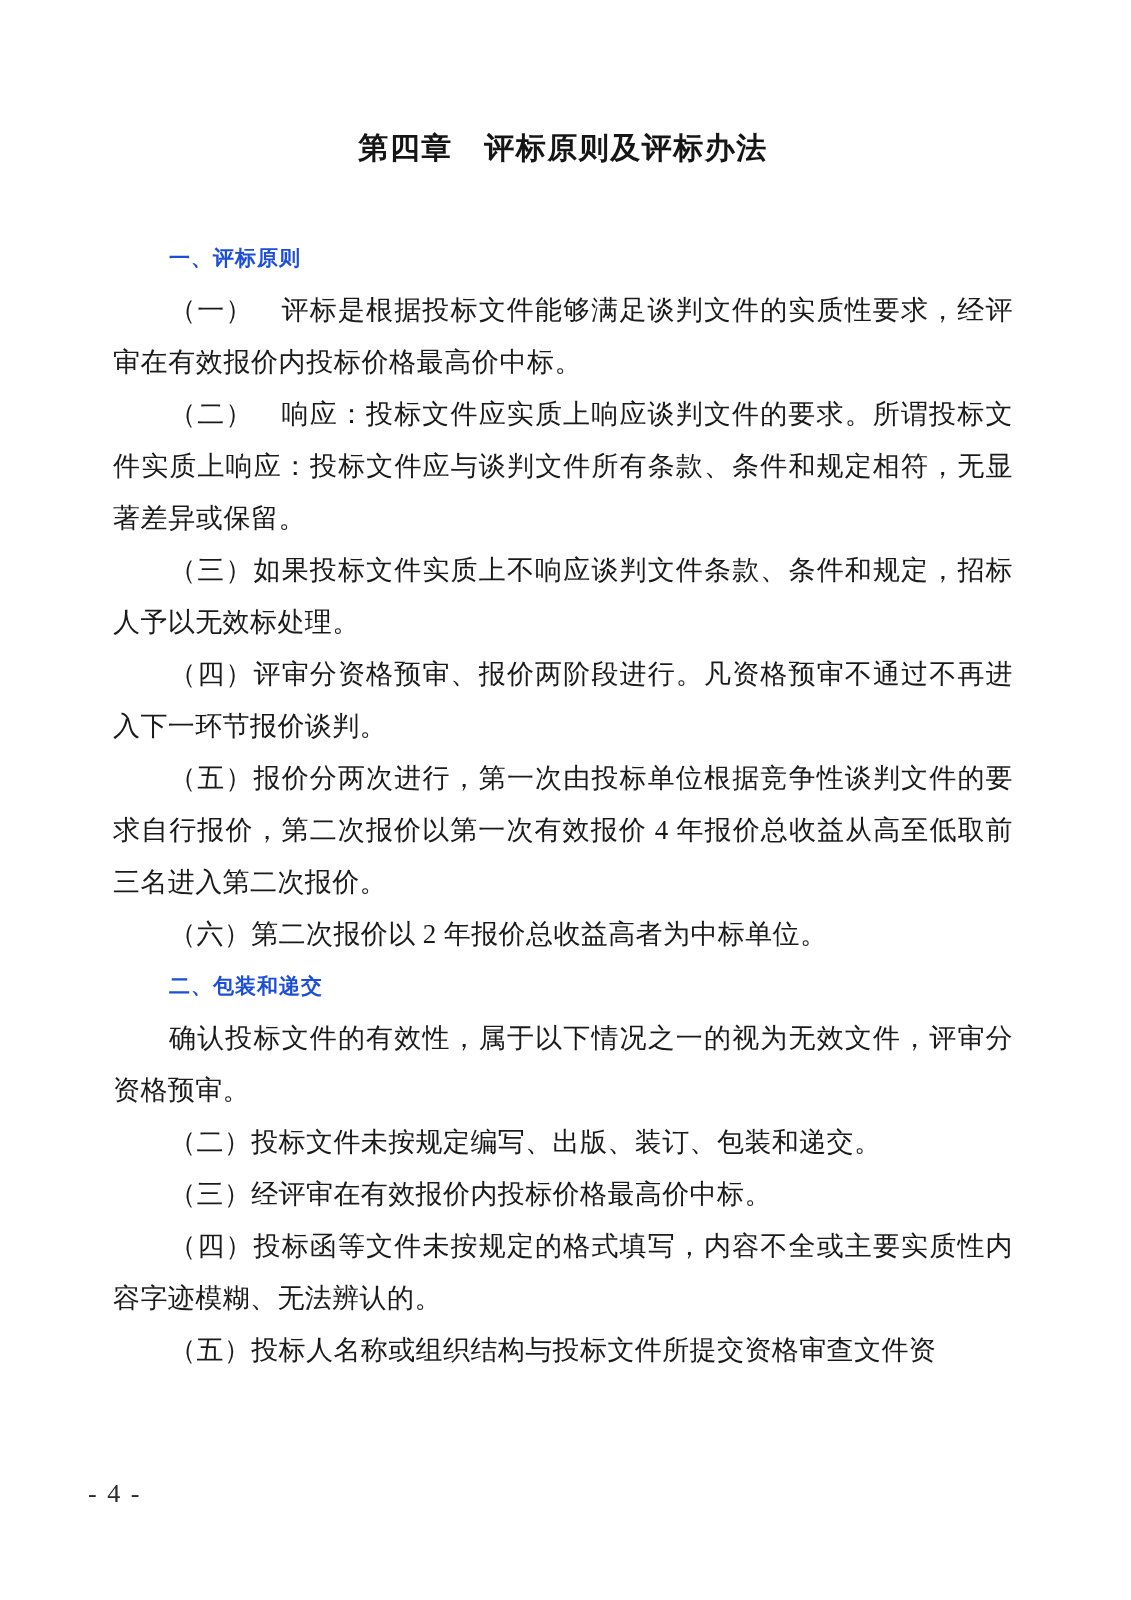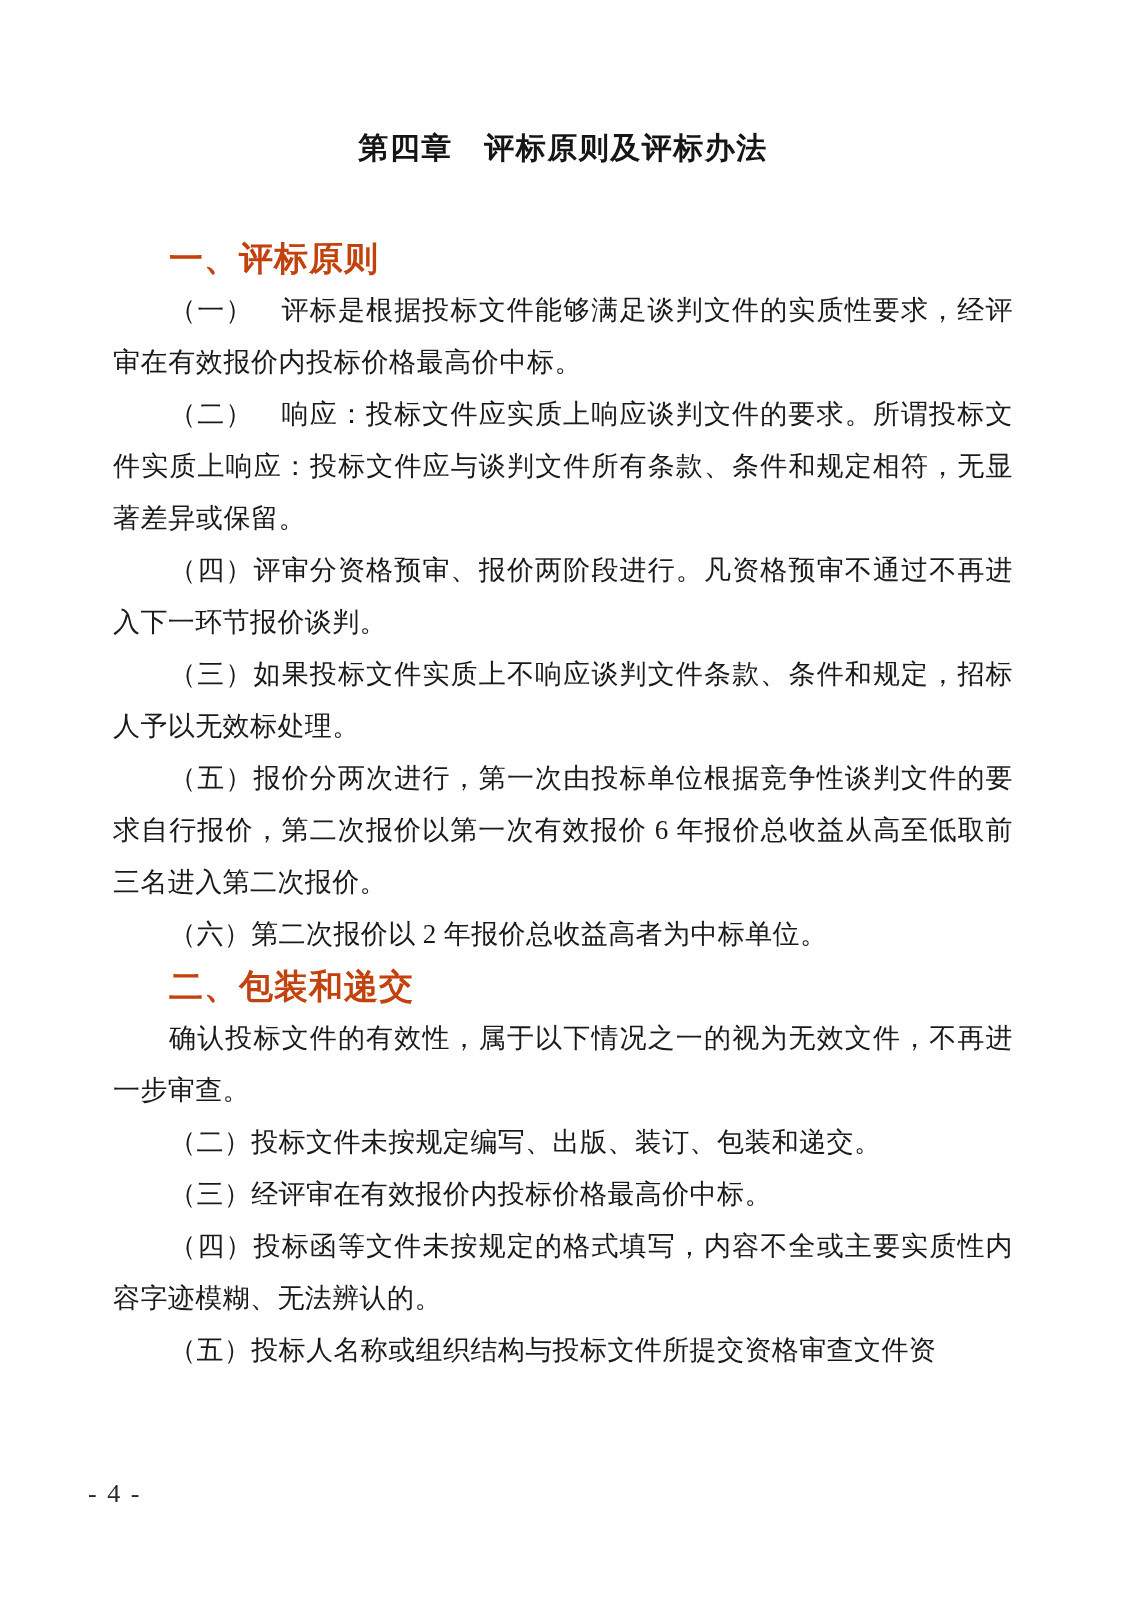--- a/index.html
+++ b/index.html
@@ -46,24 +46,24 @@
   .body-block {
     position: absolute;
     left: 113px;
     top: 232px;
     width: 900px;
   }
 
   .section-heading {
     font-family: "Liberation Sans", "DejaVu Sans", sans-serif;
     font-weight: 700;
-    font-size: 34px;
+    font-size: 21px;
     line-height: 52px;
     letter-spacing: 1px;
-    color: #c2410c;
+    color: #1d4ed8;
     text-indent: 56px;
     margin: 0;
     white-space: pre;
   }
 
   .para {
     font-family: "Liberation Serif", "DejaVu Serif", serif;
     font-size: 27px;
     line-height: 52px;
     letter-spacing: 0.4px;
@@ -100,31 +100,31 @@
   <div class="doc-title">第四章　评标原则及评标办法</div>
 
   <div class="body-block">
 
     <p class="section-heading">一、评标原则</p>
 
     <p class="para wide-marker">（一）　评标是根据投标文件能够满足谈判文件的实质性要求，经评审在有效报价内投标价格最高价中标。</p>
 
     <p class="para wide-marker">（二）　响应：投标文件应实质上响应谈判文件的要求。所谓投标文件实质上响应：投标文件应与谈判文件所有条款、条件和规定相符，无显著差异或保留。</p>
 
+    <p class="para">（三）如果投标文件实质上不响应谈判文件条款、条件和规定，招标人予以无效标处理。</p>
+
     <p class="para">（四）评审分资格预审、报价两阶段进行。凡资格预审不通过不再进入下一环节报价谈判。</p>
 
-    <p class="para">（三）如果投标文件实质上不响应谈判文件条款、条件和规定，招标人予以无效标处理。</p>
-
-    <p class="para">（五）报价分两次进行，第一次由投标单位根据竞争性谈判文件的要求自行报价，第二次报价以第一次有效报价 6 年报价总收益从高至低取前三名进入第二次报价。</p>
+    <p class="para">（五）报价分两次进行，第一次由投标单位根据竞争性谈判文件的要求自行报价，第二次报价以第一次有效报价 4 年报价总收益从高至低取前三名进入第二次报价。</p>
 
     <p class="para">（六）第二次报价以 2 年报价总收益高者为中标单位。</p>
 
     <p class="section-heading">二、包装和递交</p>
 
-    <p class="para">确认投标文件的有效性，属于以下情况之一的视为无效文件，不再进一步审查。</p>
+    <p class="para">确认投标文件的有效性，属于以下情况之一的视为无效文件，评审分资格预审。</p>
 
 
     <p class="para">（二）投标文件未按规定编写、出版、装订、包装和递交。</p>
 
     <p class="para">（三）经评审在有效报价内投标价格最高价中标。</p>
 
     <p class="para">（四）投标函等文件未按规定的格式填写，内容不全或主要实质性内容字迹模糊、无法辨认的。</p>
 
     <p class="para">（五）投标人名称或组织结构与投标文件所提交资格审查文件资</p>
 

